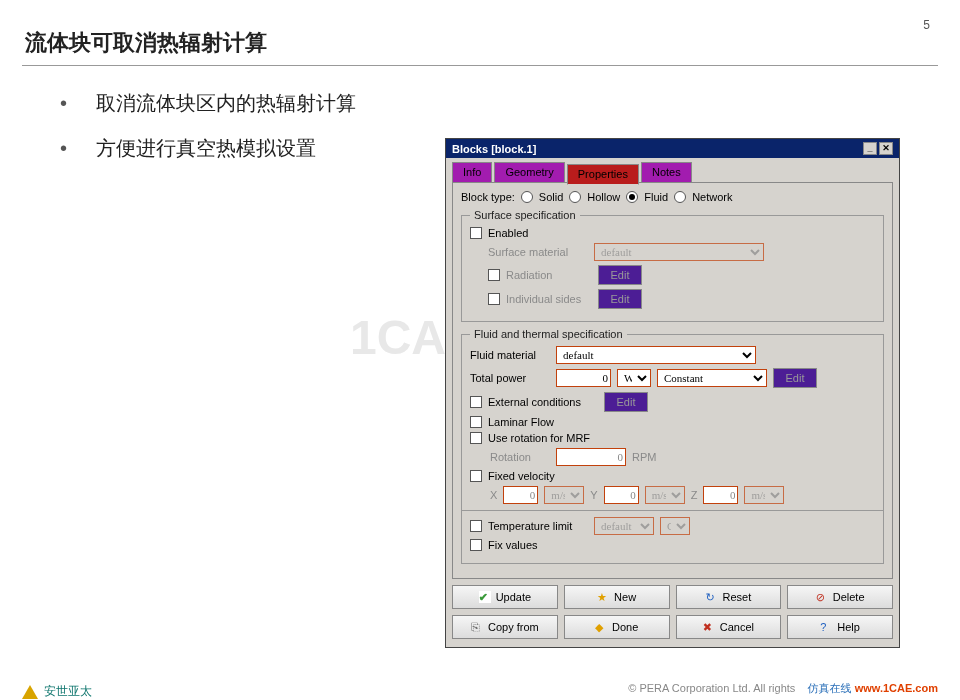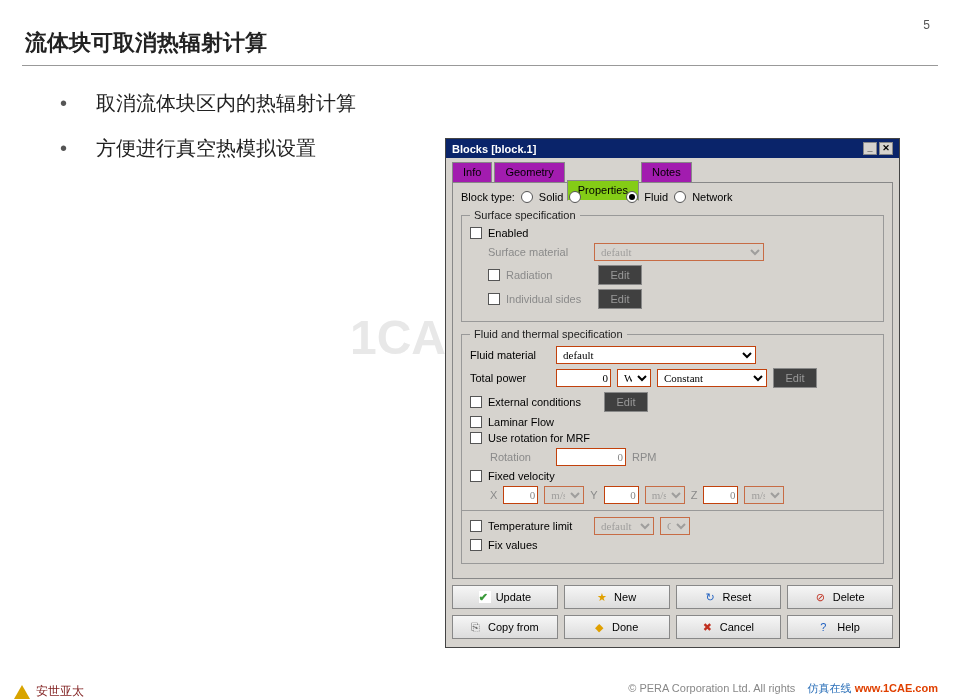--- a/index.html
+++ b/index.html
@@ -38,23 +38,23 @@
 .watermark {
   position: absolute;
   left: 350px; top: 310px;
   font-size: 48px; color: #e8e8e8;
   font-weight: bold;
   z-index: 0;
   user-select: none;
 }
 .footer-left {
   position: absolute;
-  left: 14px; bottom: 0;
+  left: 22px; bottom: 0;
   display: flex; align-items: center; gap: 6px;
-  font-size: 12px; color: #7f1d1d;
+  font-size: 12px; color: #0f766e;
 }
 .tri {
   width: 0; height: 0;
   border-left: 8px solid transparent;
   border-right: 8px solid transparent;
   border-bottom: 14px solid #d8a400;
 }
 .footer-right {
   position: absolute;
   right: 22px; bottom: 4px;
@@ -94,23 +94,23 @@
   display: inline-block;
   padding: 3px 10px 4px;
   border: 1px solid #888;
   border-bottom: none;
   background: #a21caf;
   margin-right: -1px;
   cursor: pointer;
   position: relative;
 }
 .tab.active {
-  background: #84cc16;
+  background: #b91c1c;
   border-bottom: 1px solid #d6d3ce;
-  top: 18px;
+  top: 2px;
 }
 .tabs .sep {
   border-bottom: 1px solid #888;
   margin-top: -1px;
 }
 .panel {
   border: 1px solid #888;
   border-top: none;
   margin: 0 6px 6px 6px;
   padding: 8px;
@@ -130,21 +130,21 @@
   border: 1px solid #c2410c; background:#fff;
   font: 11px Tahoma; height: 18px; padding: 0 2px;
 }
 .disabled-ctl { background: #d6d3ce; color:#888; }
 .btn {
   border: 1px solid #888; background: linear-gradient(#fafafa,#e0e0e0);
   padding: 2px 8px; min-width: 44px; text-align: center;
   cursor: pointer; display: inline-flex; align-items:center; justify-content:center; gap:4px;
   height: 20px;
 }
-.btn.dis { color:#999; background:#404040; cursor:default;}
+.btn.dis { color:#999; background:#4c1d95; cursor:default;}
 .btnrow { display:flex; gap:6px; justify-content:center; margin: 4px 6px 6px; }
 .bigbtn { flex:1; height:24px; border:1px solid #888; background: linear-gradient(#f6f6f6,#dcdcdc);
   display:flex; align-items:center; justify-content:center; gap:5px; cursor:pointer;}
 .ico { width:12px; height:12px; }
 .ico.check { border:none; color:#3a9a3a; font-weight:bold;}
 .ico.star { color:#e0a000;}
 .ico.reset { color:#2060c0;}
 .ico.del { color:#c03020;}
 .ico.copy { color:#666;}
 .ico.done { color:#e0a000;}

